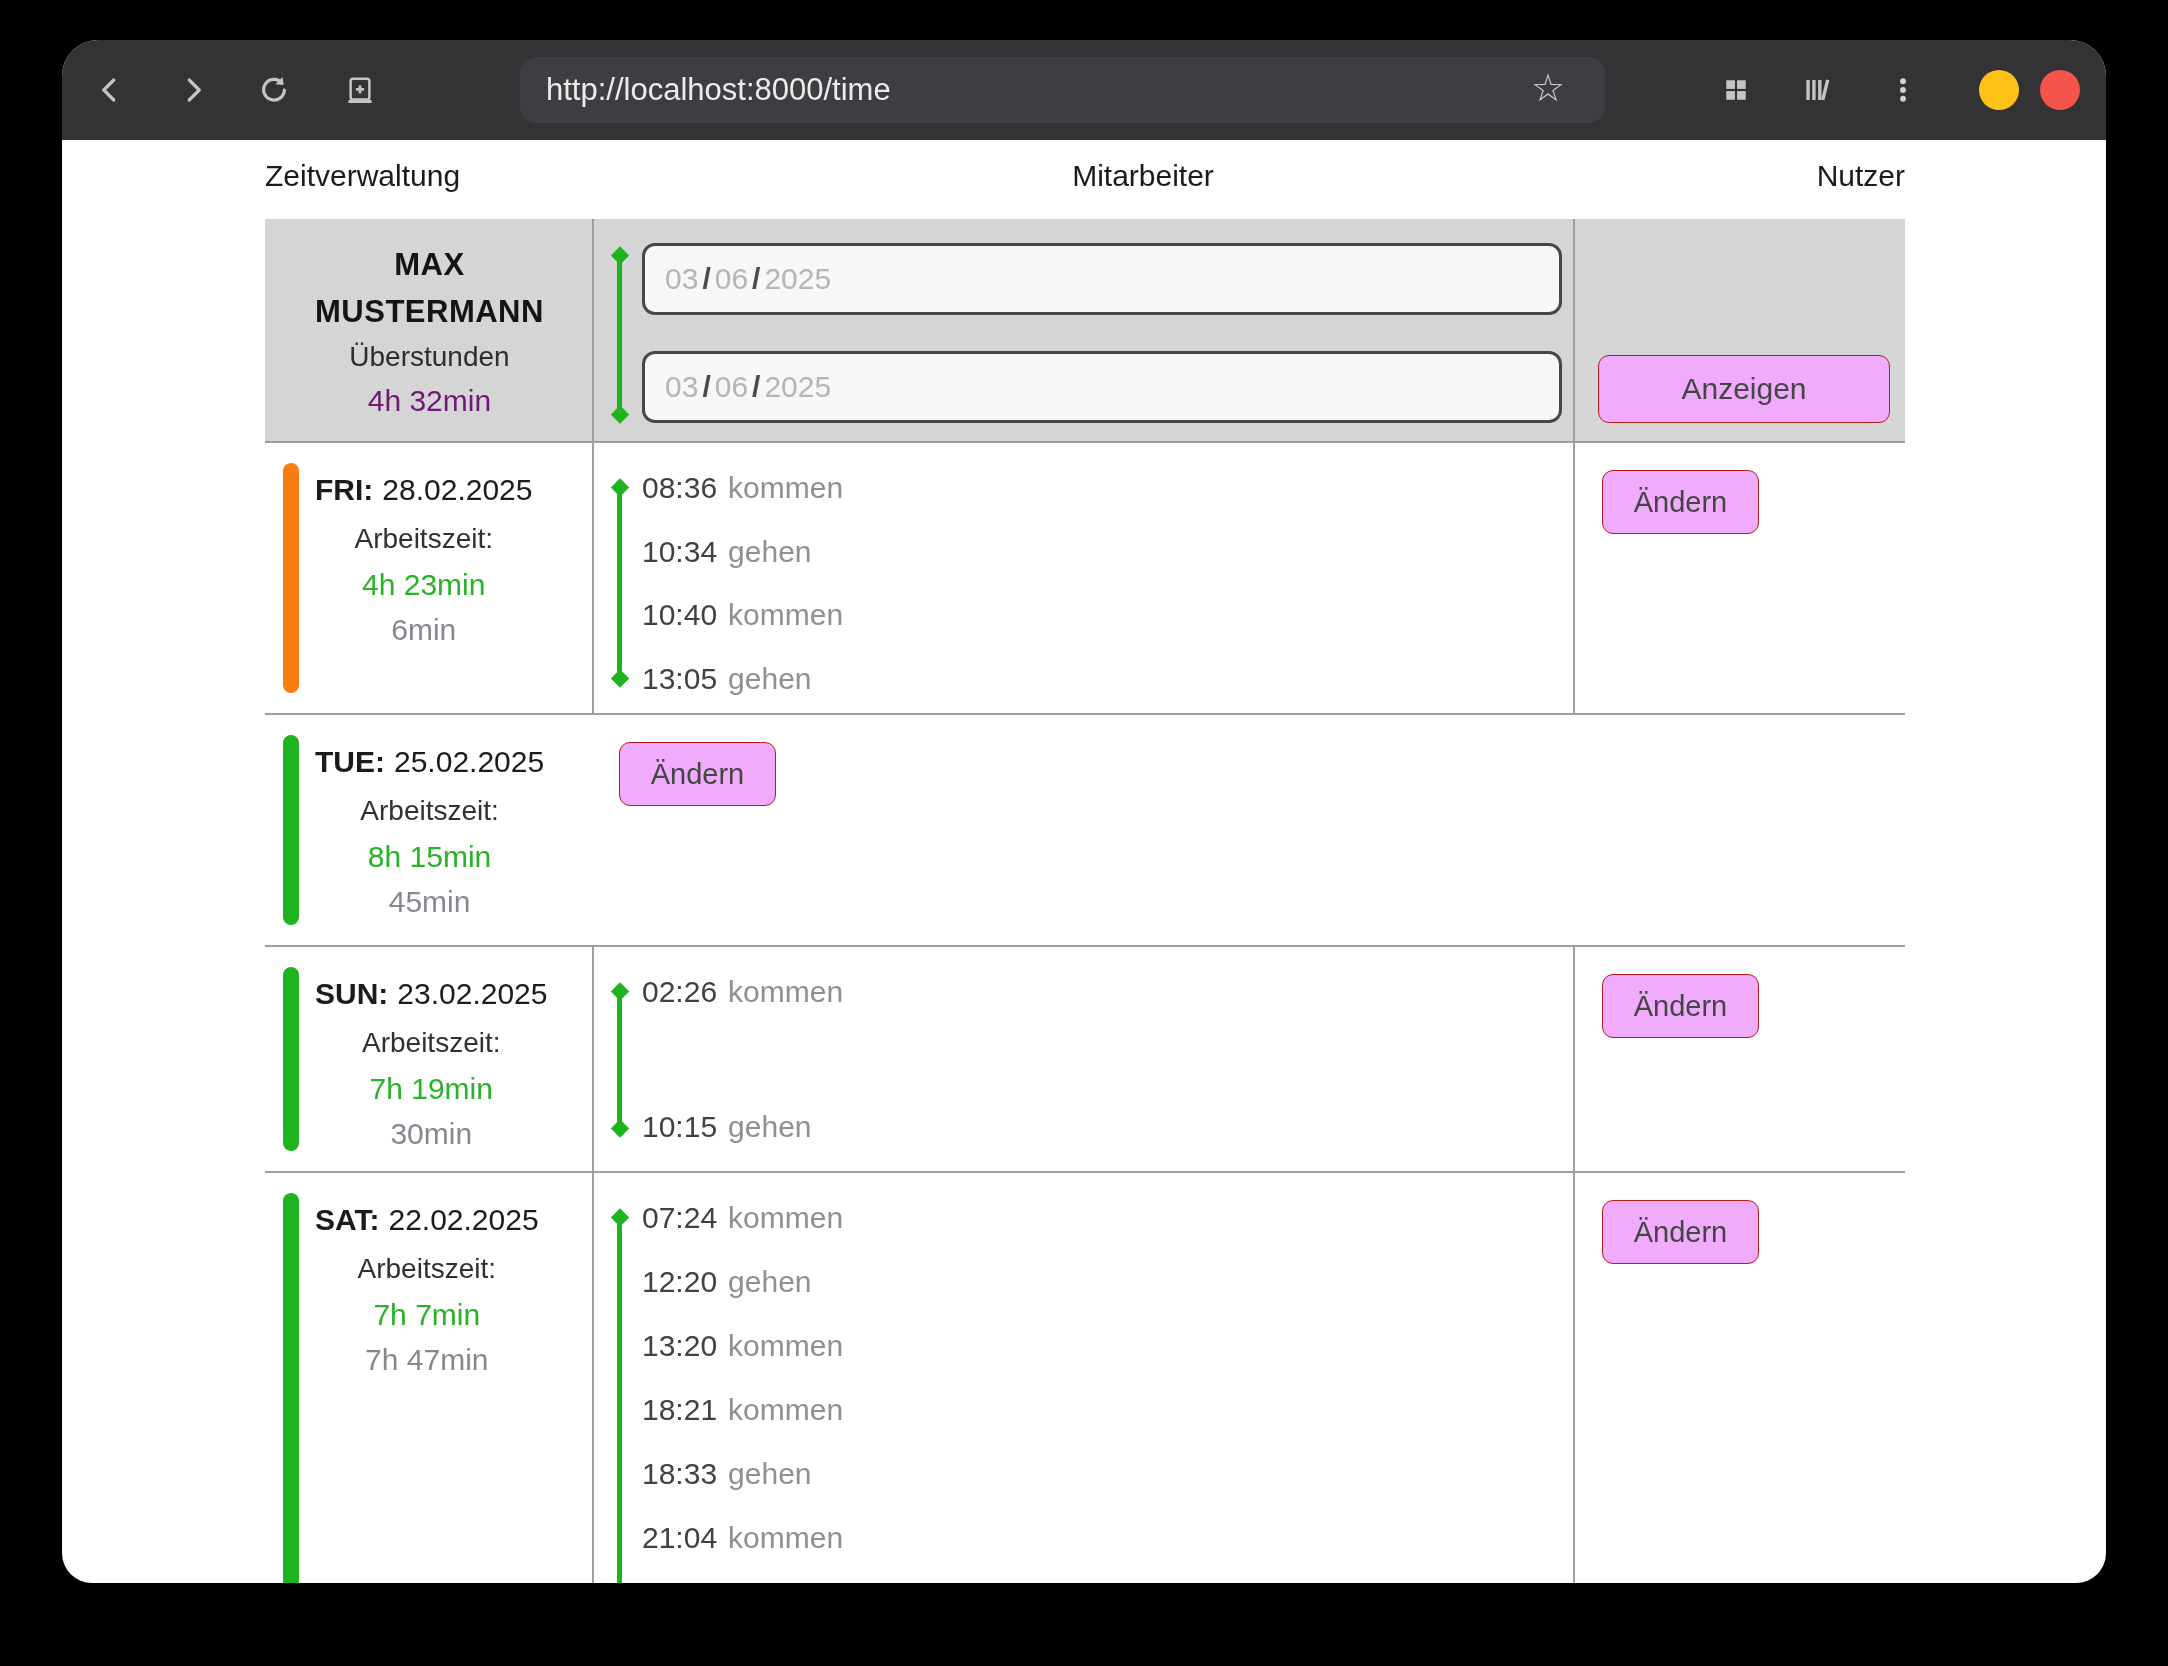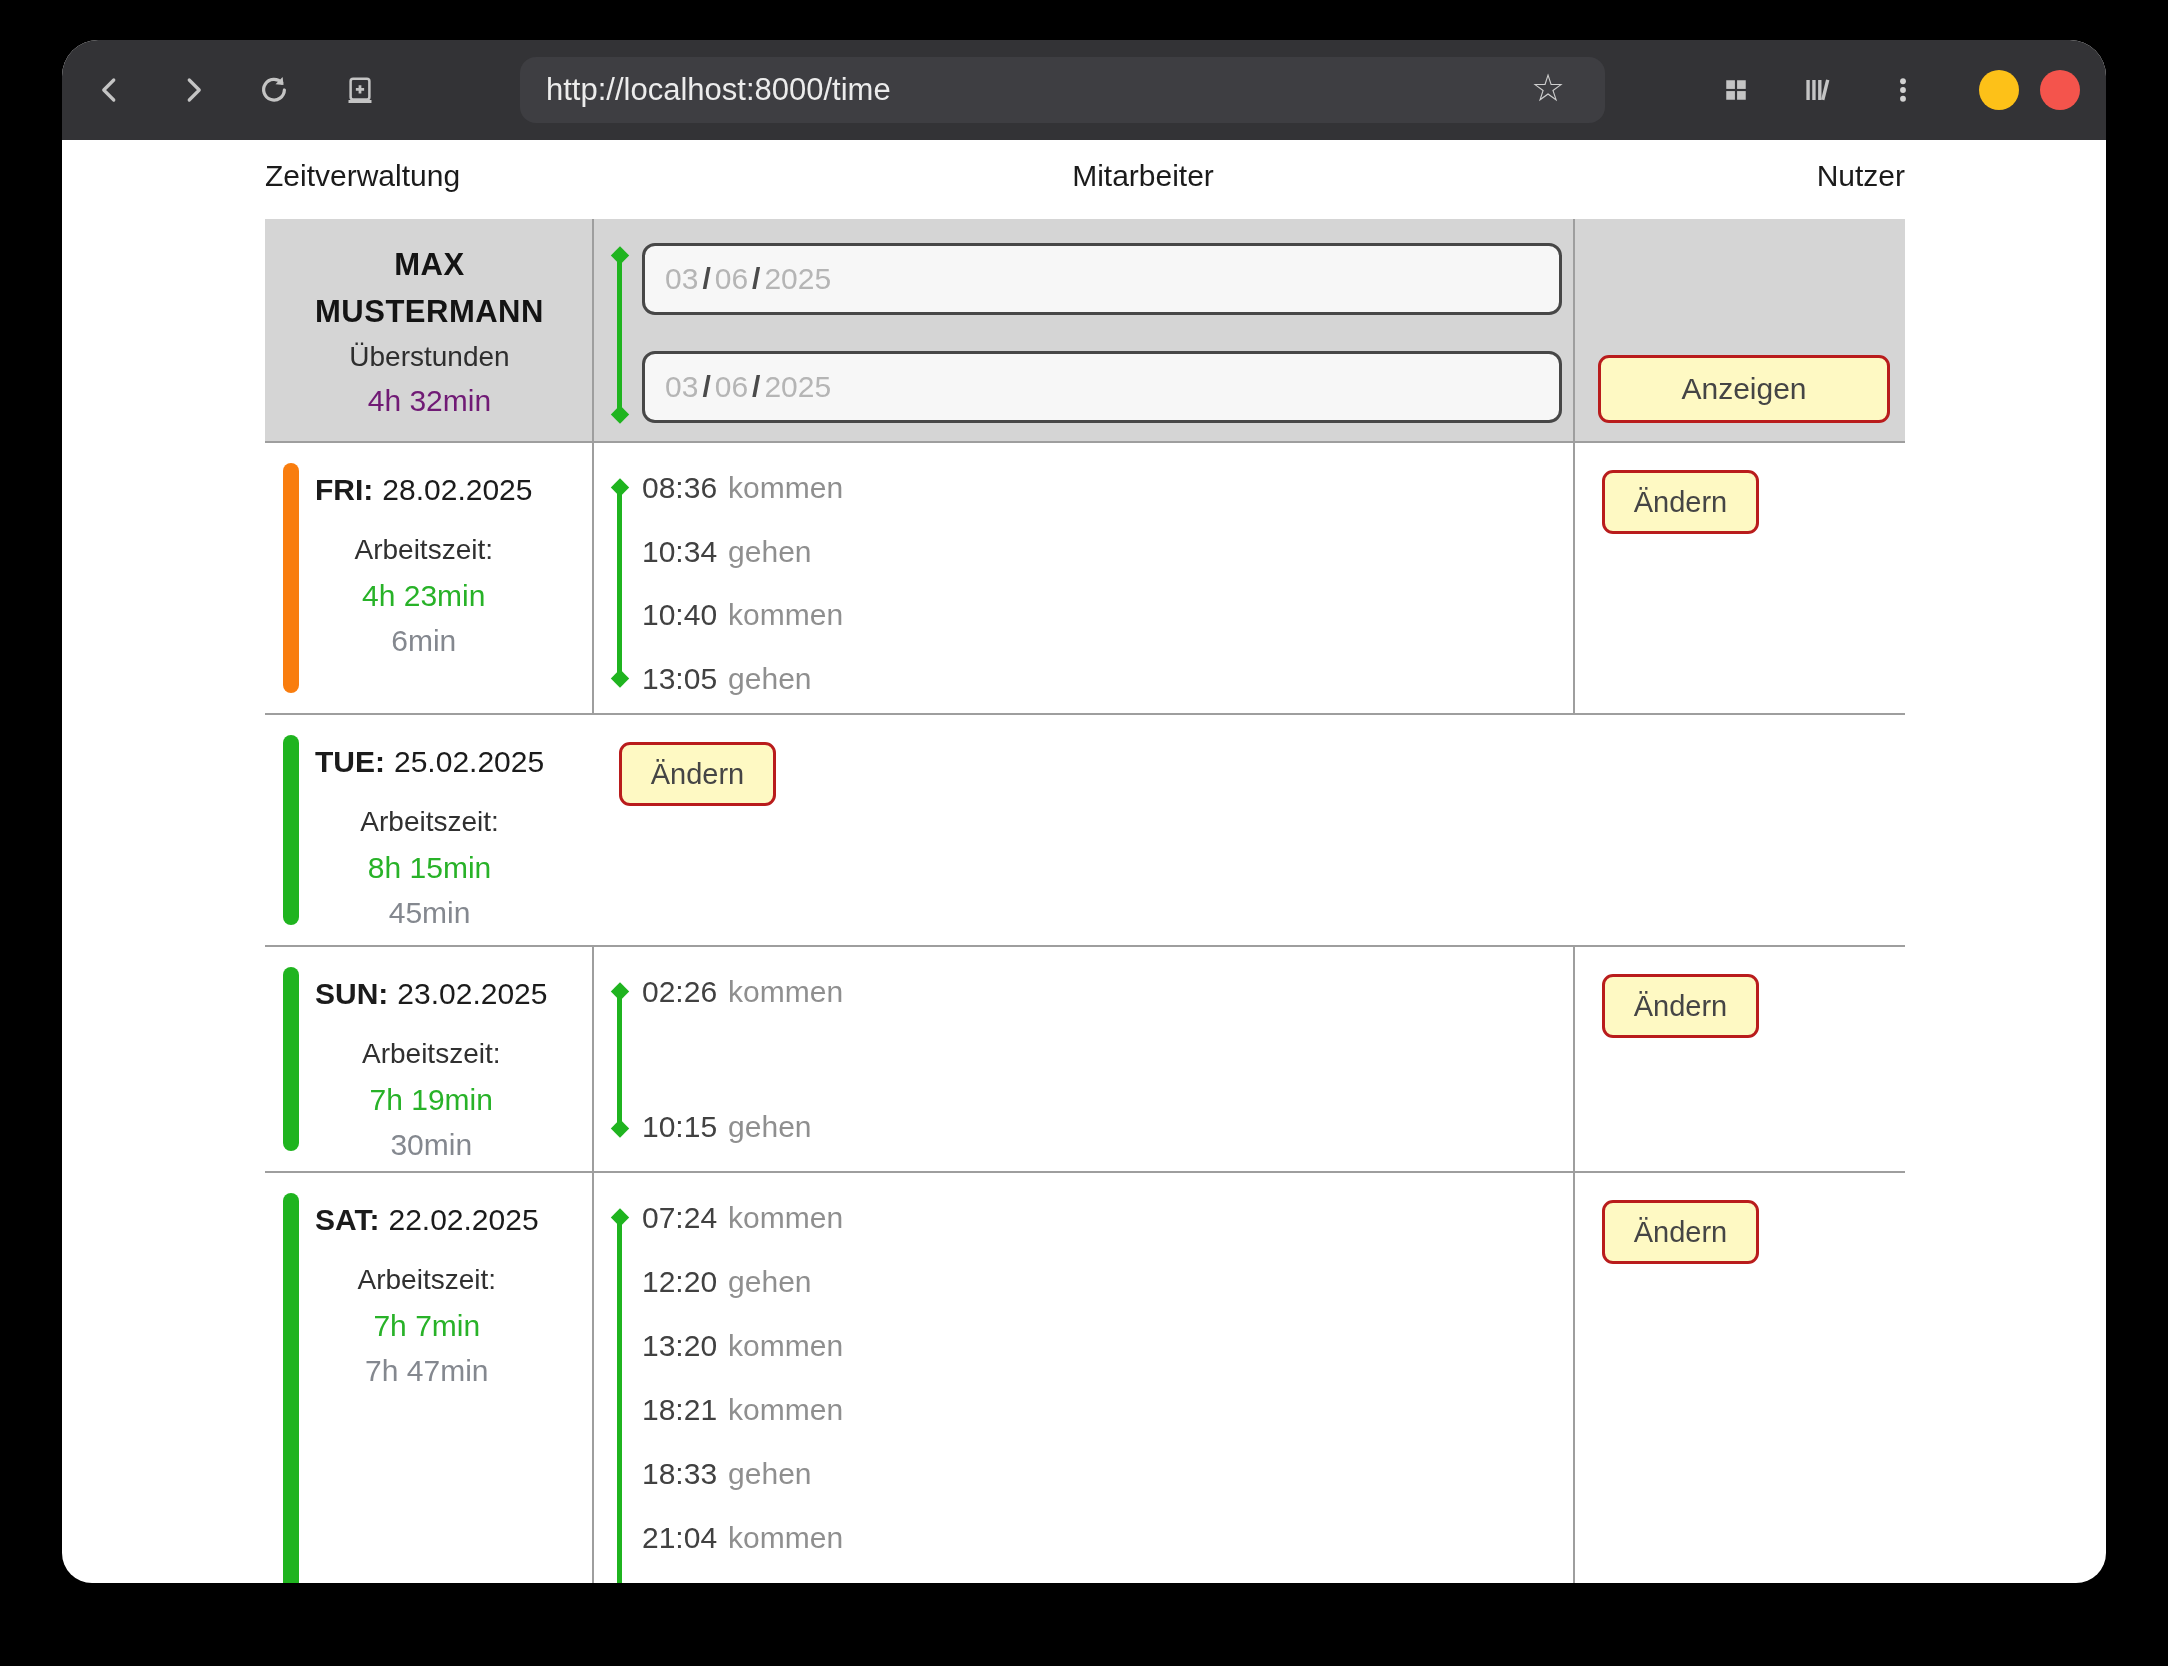--- a/index.html
+++ b/index.html
@@ -43,31 +43,31 @@
     transform:translateX(-50%) rotate(45deg);}
   .timeline::before{top:-6px;}
   .timeline::after{bottom:-6px;}
   .timeline.no-bottom::after{display:none;}
   
   .day-bar{position:absolute;left:18px;top:20px;bottom:20px;width:16px;border-radius:9px;}
   .row-sat .day-bar{bottom:-4px;border-radius:9px 9px 0 0;}
   .day-info{position:absolute;left:50px;top:26px;}
   .day-title{font-size:30px;color:#1b1b1b;line-height:42px;white-space:nowrap;}
   .day-title .b{font-weight:bold;margin-right:9px;}
-  .day-wlabel{font-size:28px;color:#303030;line-height:46px;margin-top:16px;}
+  .day-wlabel{font-size:28px;color:#303030;line-height:46px;margin-top:5px;}
   .day-work{font-size:30px;color:#28b228;line-height:45px;}
   .day-pause{font-size:30px;color:#84888f;line-height:45px;}
   
   .times{height:100%;display:flex;flex-direction:column;justify-content:space-between;
     padding:13px 0 13px 48px;box-sizing:border-box;}
   .entry{font-size:30px;line-height:63.5px;white-space:nowrap;}
   .entry .t{color:#414141;}
   .entry .k{color:#8f8f8f;margin-left:11px;}
   
-  .btn{background:#fef9c3;border:3px solid #b91c1c;border-radius:11px;color:#454545;
+  .btn{background:#f0abfc;border:1px solid #b91c1c;border-radius:11px;color:#454545;
     display:flex;align-items:center;justify-content:center;box-sizing:border-box;cursor:pointer;}
   .btn-anzeigen{position:absolute;left:23px;top:136px;width:292px;height:68px;font-size:30px;}
   .btn-aendern{position:absolute;left:27px;top:27px;width:157px;height:64px;font-size:29px;}
 </style>
 </head>
 <body>
 
 <div class="window">
 
   <div class="toolbar">

